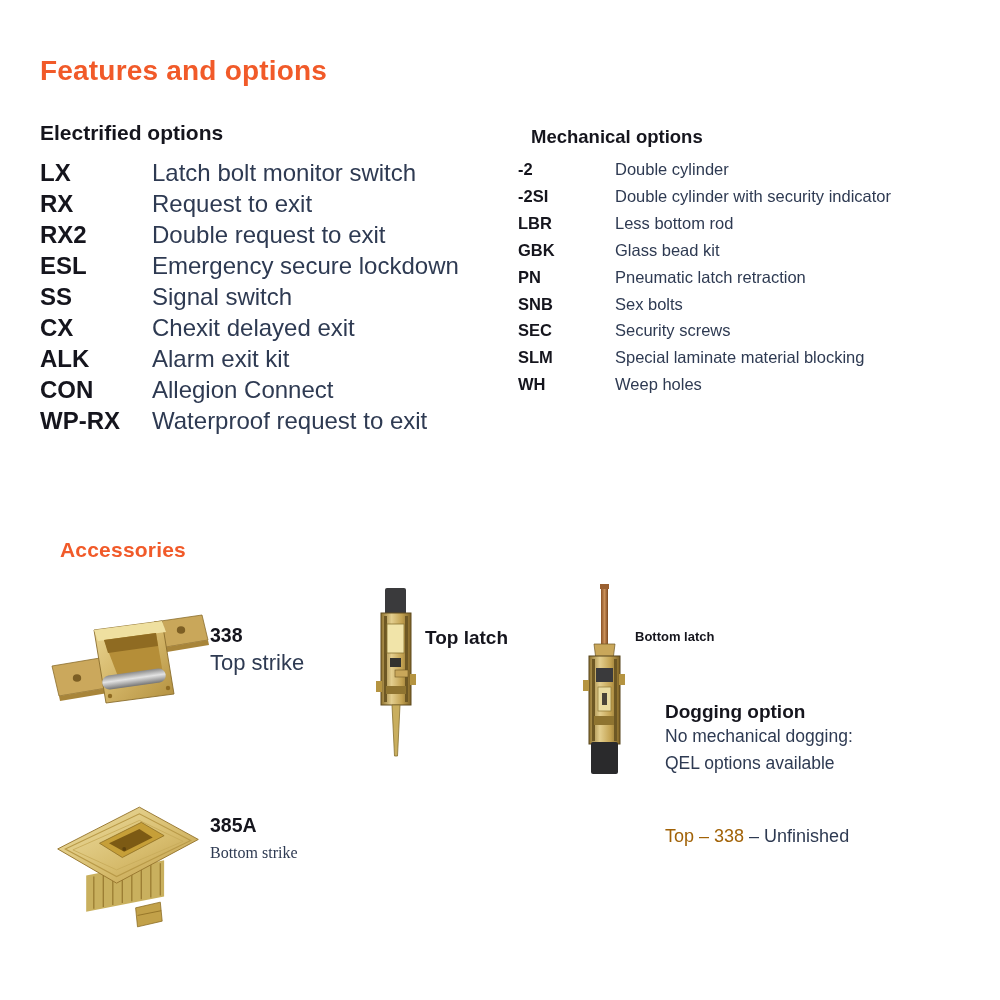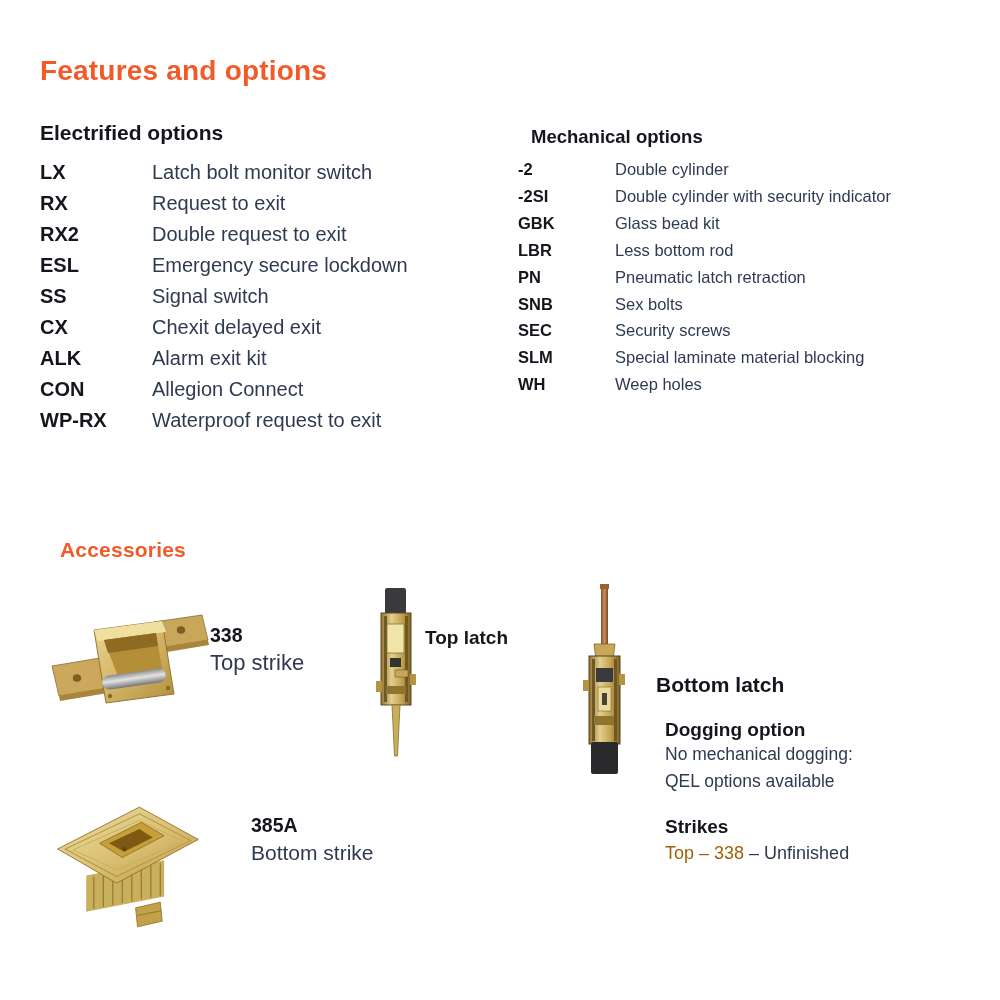--- a/index.html
+++ b/index.html
@@ -17,42 +17,42 @@
   .section-heading{font-weight:bold;color:#15151D;}
   .accessories-heading{
     left:60px;top:538px;
     font-size:21px;font-weight:bold;color:#F15A29;letter-spacing:.2px;
   }
 
   
   .col-left{left:40px;top:121px;width:470px;}
   .col-left .section-heading{font-size:21px;}
   .col-left .opt-list{margin-top:12px;}
-  .col-left .opt-row{line-height:31px;font-size:20px;}
+  .col-left .opt-row{line-height:31px;font-size:24px;}
   .col-left .opt-code{display:inline-block;width:112px;font-weight:bold;color:#15151D;}
   .col-right{left:518px;top:126px;width:470px;}
   .col-right .section-heading{font-size:18.5px;margin-left:13px;}
   .col-right .opt-list{margin-top:8px;}
   .col-right .opt-row{line-height:26.9px;font-size:16.5px;}
   .col-right .opt-code{display:inline-block;width:97px;font-weight:bold;color:#15151D;}
   .opt-desc{color:#2E3A52;}
 
   
   .prod-label{color:#15151D;font-weight:bold;}
   .prod-caption{color:#2E3A52;}
   .lbl-338{left:210px;top:622px;}
   .lbl-338 .prod-label{font-size:19.5px;line-height:26px;}
   .lbl-338 .prod-caption{font-size:22px;line-height:30px;}
   .lbl-toplatch{left:425px;top:627px;font-size:19px;}
-  .lbl-bottomlatch{left:656px;top:629px;font-size:21px;margin-top:44px;}
-  .lbl-385a{left:210px;top:812px;margin-left:41px;}
+  .lbl-bottomlatch{left:635px;top:629px;font-size:13px;}
+  .lbl-385a{left:210px;top:812px;}
   .lbl-385a .prod-label{font-size:19.5px;line-height:26px;}
-  .lbl-385a .prod-caption{font-size:21px;line-height:30px;}
-
-  .dogging-block{left:665px;top:719px;width:300px;}
+  .lbl-385a .prod-caption{font-size:16px;line-height:30px;font-family:Liberation Serif, serif;}
+
+  .dogging-block{left:665px;top:701px;width:300px;}
   .dogging-block .blk-heading{font-size:19px;font-weight:bold;color:#15151D;}
   .dogging-block .blk-line{font-size:17.5px;line-height:27px;color:#2E3A52;}
   .dogging-block .blk-line:first-of-type{margin-top:7px;}
 
   .strikes-block{left:665px;top:816px;width:310px;}
   .strikes-block .blk-heading{font-size:19px;font-weight:bold;color:#15151D;}
   .strikes-block .strike-line{font-size:18px;line-height:30px;color:#2E3A52;}
   .strikes-block .strike-line:first-of-type{margin-top:5px;}
   .strike-line .b{font-weight:normal;color:#a16207;}
 
@@ -107,22 +107,22 @@
       <div class="opt-row"><span class="opt-code">CON</span><span class="opt-desc">Allegion Connect</span></div>
       <div class="opt-row"><span class="opt-code">WP-RX</span><span class="opt-desc">Waterproof request to exit</span></div>
     </div>
 </section>
 
 <section class="abs col-right">
   <div class="section-heading">Mechanical options</div>
   <div class="opt-list" id="mechanical-list">
       <div class="opt-row"><span class="opt-code">-2</span><span class="opt-desc">Double cylinder</span></div>
       <div class="opt-row"><span class="opt-code">-2SI</span><span class="opt-desc">Double cylinder with security indicator</span></div>
+      <div class="opt-row"><span class="opt-code">LBR</span><span class="opt-desc">Less bottom rod</span></div>
       <div class="opt-row"><span class="opt-code">GBK</span><span class="opt-desc">Glass bead kit</span></div>
-      <div class="opt-row"><span class="opt-code">LBR</span><span class="opt-desc">Less bottom rod</span></div>
       <div class="opt-row"><span class="opt-code">PN</span><span class="opt-desc">Pneumatic latch retraction</span></div>
       <div class="opt-row"><span class="opt-code">SNB</span><span class="opt-desc">Sex bolts</span></div>
       <div class="opt-row"><span class="opt-code">SEC</span><span class="opt-desc">Security screws</span></div>
       <div class="opt-row"><span class="opt-code">SLM</span><span class="opt-desc">Special laminate material blocking</span></div>
       <div class="opt-row"><span class="opt-code">WH</span><span class="opt-desc">Weep holes</span></div>
     </div>
 </section>
 
 <div class="abs accessories-heading">Accessories</div>
 
@@ -204,15 +204,14 @@
   <polygon points="50,50 94,28 118,42 74,65" fill="#C69F38" stroke="#8A6A20" stroke-width="0.8"></polygon>
   <polygon points="60,50 92,35 106,44 76,59" fill="#7C5A14"></polygon>
   <circle cx="76" cy="56" r="2" fill="#5E430E"></circle>
 </svg>
 <div class="abs lbl-385a">
   <div class="prod-label">385A</div>
   <div class="prod-caption">Bottom strike</div>
 </div>
 
 <div class="abs strikes-block">
-  <div class="blk-heading">Strikes</div>
   <div class="strike-line"><span class="b">Top – 338</span><span> – Unfinished</span></div>
 </div>
 
 </body></html>

